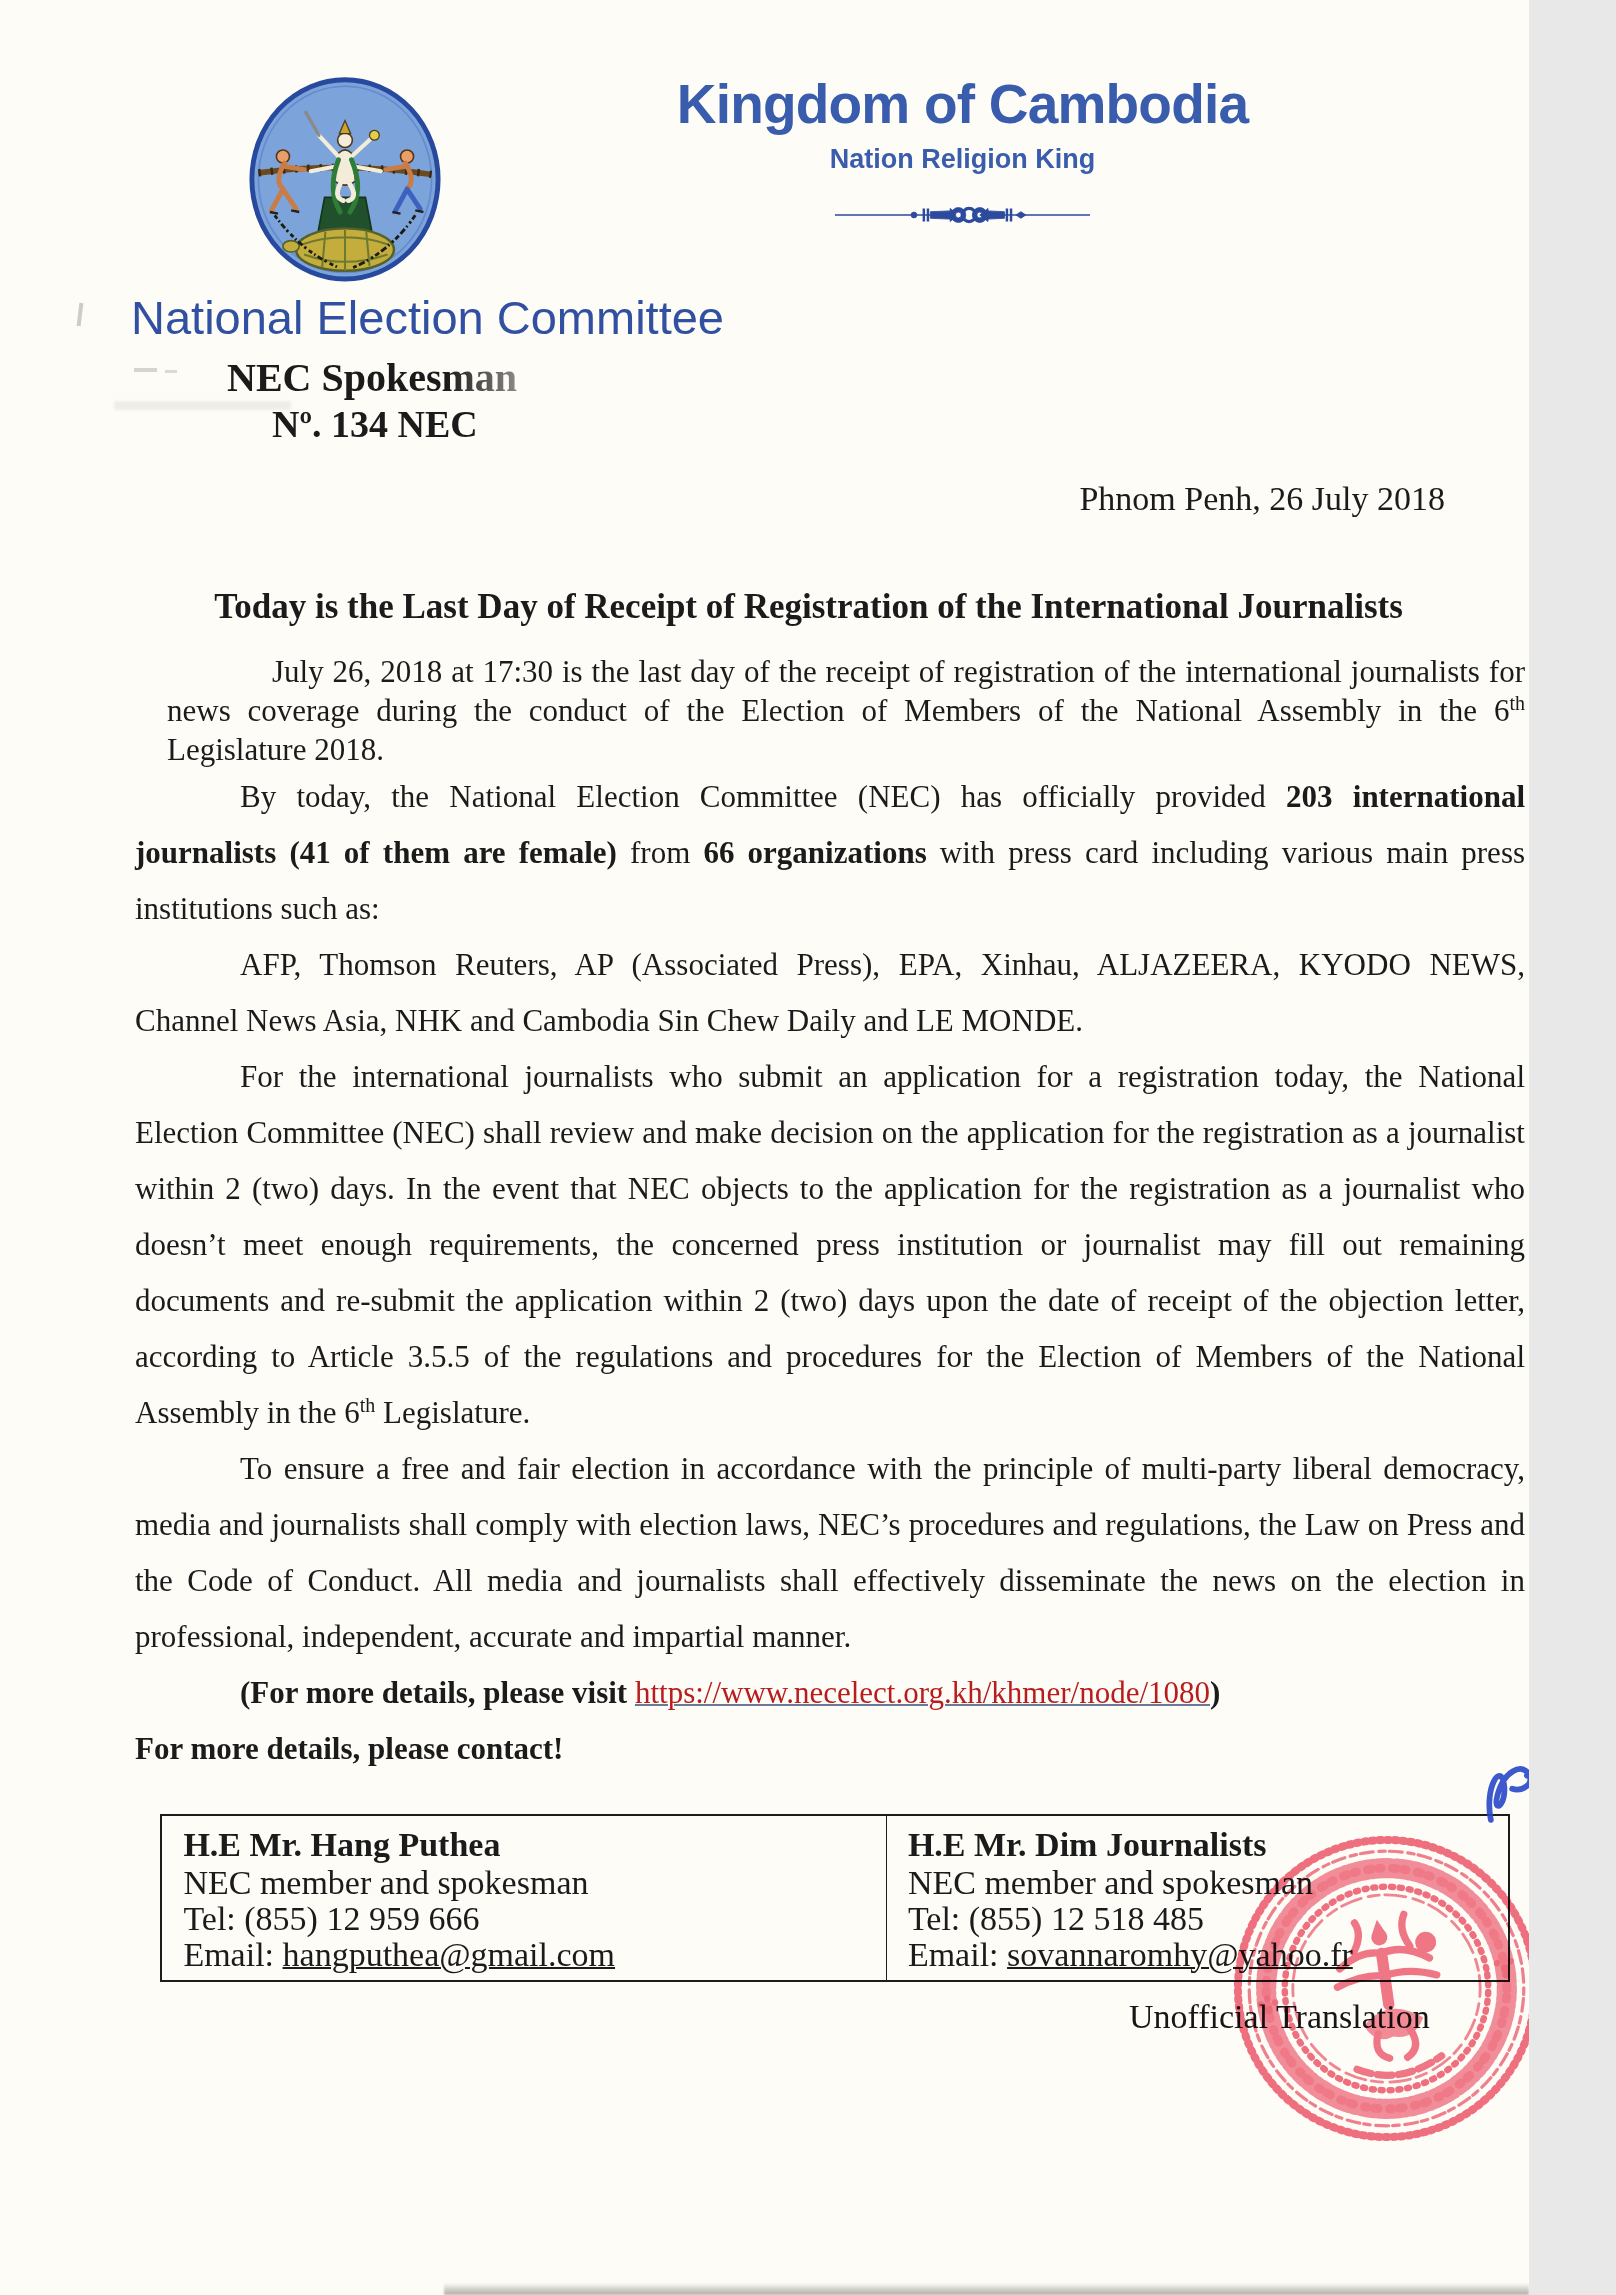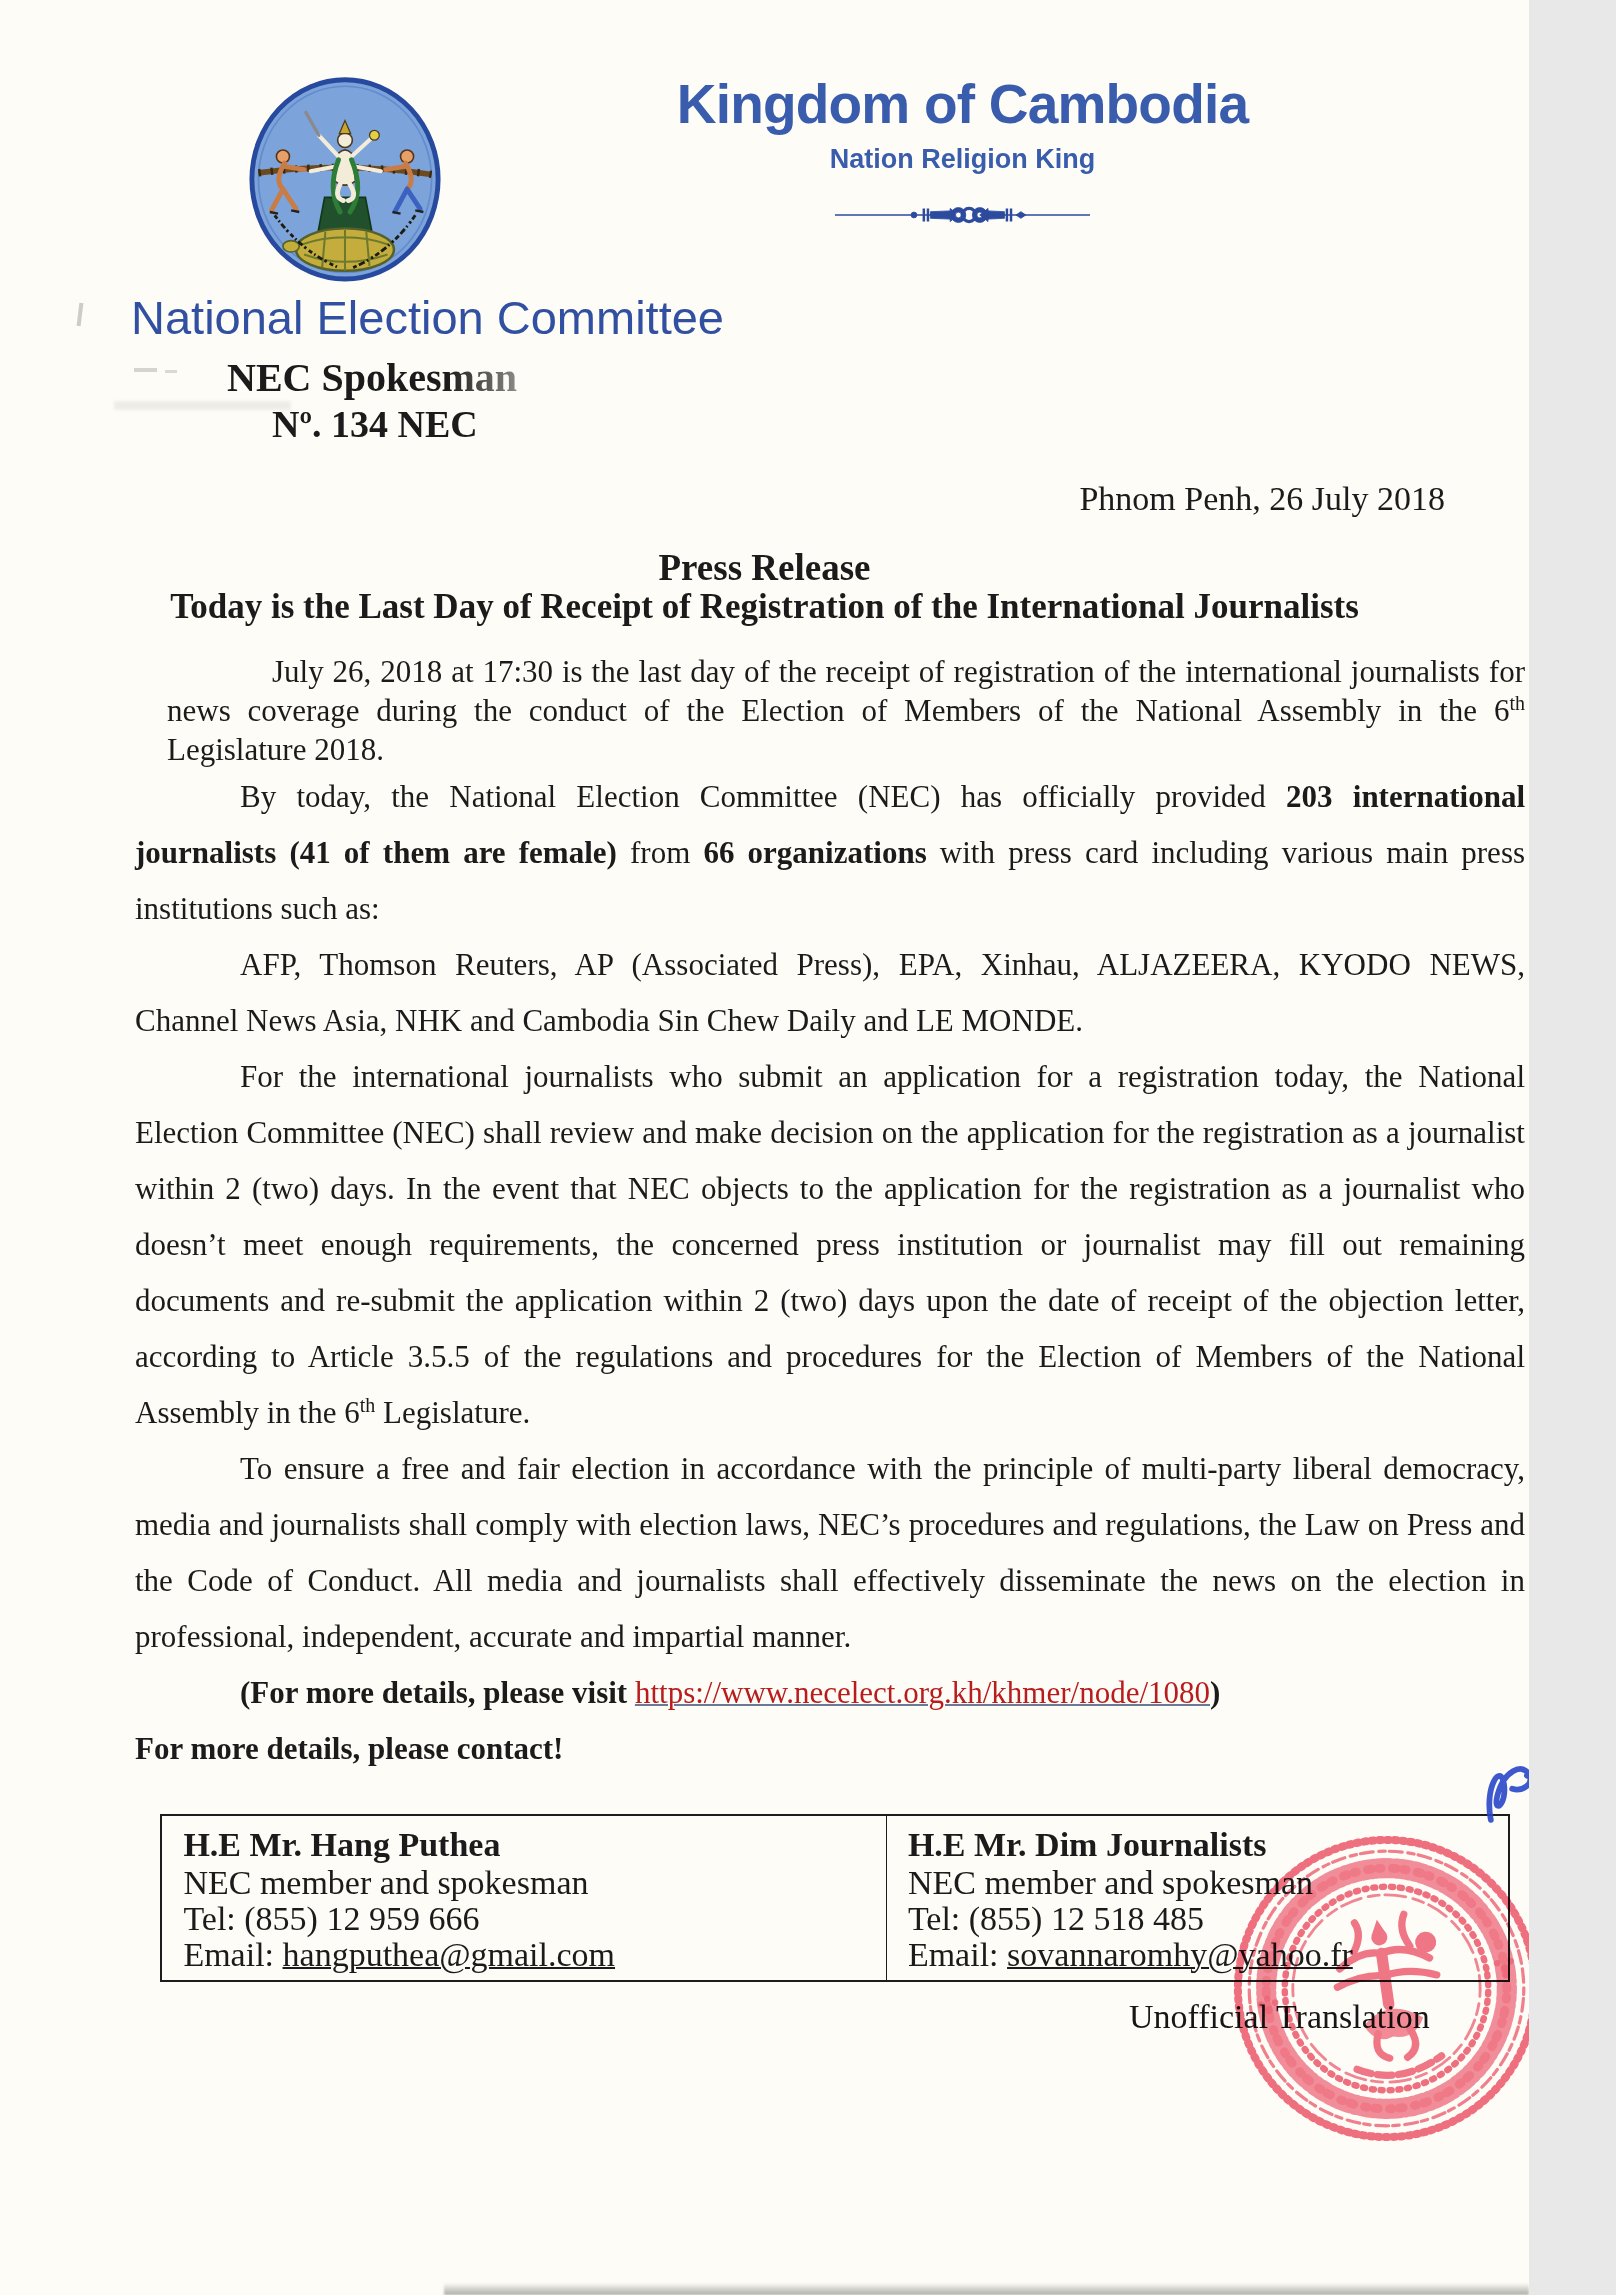--- a/index.html
+++ b/index.html
@@ -18,21 +18,21 @@
   .spokesman{position:absolute;left:227px;top:354px;font-size:40px;font-weight:bold;}
   .spokesman::after{content:"";position:absolute;right:-8.2px;top:5px;width:78px;height:100%;
         background:linear-gradient(to right,rgba(253,252,247,0),rgba(253,252,247,0.55));}
   .refno{position:absolute;left:272px;top:402px;font-size:38px;font-weight:bold;}
 
   .dateline{position:absolute;right:84px;top:480px;font-size:34px;}
 
   .pr-head{position:absolute;left:0;top:546px;width:100%;text-align:center;
            font-size:37px;font-weight:bold;}
   .pr-title{position:absolute;left:0;top:587px;width:100%;text-align:center;
-            font-size:35px;font-weight:bold;}
+            font-size:35px;font-weight:bold;padding-left:44px;}
 
   
   .body{position:absolute;left:135px;top:652px;width:1390px;}
   .para{margin:0;text-align:justify;text-indent:105px;font-size:31px;line-height:56px;}
   .para.tight{line-height:39px;margin-left:32px;}
   .para.noindent{text-indent:0;}
   .b{font-weight:bold;}
   sup{font-size:20px;line-height:0;vertical-align:super;}
   .link{color:#b91c1c;text-decoration:underline;text-decoration-color:#6b7a94;text-decoration-thickness:1.6px;}
 
@@ -137,21 +137,20 @@
       </svg>
     </div>
   </div>
 
   <div class="committee" style="color:#3250a2">National Election Committee</div>
   <div class="spokesman">NEC Spokesman</div>
   <div class="refno">Nº.  134 NEC</div>
 
   <div class="dateline">Phnom Penh, 26 July 2018</div>
 
-  <div class="pr-head">Press Release</div>
   <div class="pr-title">Today is the Last Day of Receipt of Registration of the International Journalists</div>
 
   <main class="body">
       <p class="para tight"><span>July 26, 2018 at 17:30 is the last day of the receipt of registration of the international journalists for news coverage during the conduct of the Election of Members of the National Assembly in the 6</span><sup>th</sup><span> Legislature 2018.</span></p>
       <p class="para"><span>By today, the National Election Committee (NEC) has officially provided </span><span class="b">203 international journalists (41 of them are female)</span><span> from </span><span class="b">66 organizations</span><span> with press card including various main press institutions such as:</span></p>
       <p class="para"><span>AFP, Thomson Reuters, AP (Associated Press), EPA, Xinhau, ALJAZEERA, KYODO NEWS, Channel News Asia, NHK and Cambodia Sin Chew Daily and LE MONDE.</span></p>
       <p class="para"><span>For the international journalists who submit an application for a registration today, the National Election Committee (NEC) shall review and make decision on the application for the registration as a journalist within 2 (two) days. In the event that NEC objects to the application for the registration as a journalist who doesn’t meet enough requirements, the concerned press institution or journalist may fill out remaining documents and re-submit the application within 2 (two) days upon the date of receipt of the objection letter, according to Article 3.5.5 of the regulations and procedures for the Election of Members of the National Assembly in the 6</span><sup>th</sup><span> Legislature.</span></p>
       <p class="para"><span>To ensure a free and fair election in accordance with the principle of multi-party liberal democracy, media and journalists shall comply with election laws, NEC’s procedures and regulations, the Law on Press and the Code of Conduct. All media and journalists shall effectively disseminate the news on the election in professional, independent, accurate and impartial manner.</span></p>
       <p class="para"><span class="b">(For more details, please visit </span><span class="link">https://www.necelect.org.kh/khmer/node/1080</span><span class="b">)</span></p>
       <p class="para noindent"><span class="b">For more details, please contact!</span></p>

